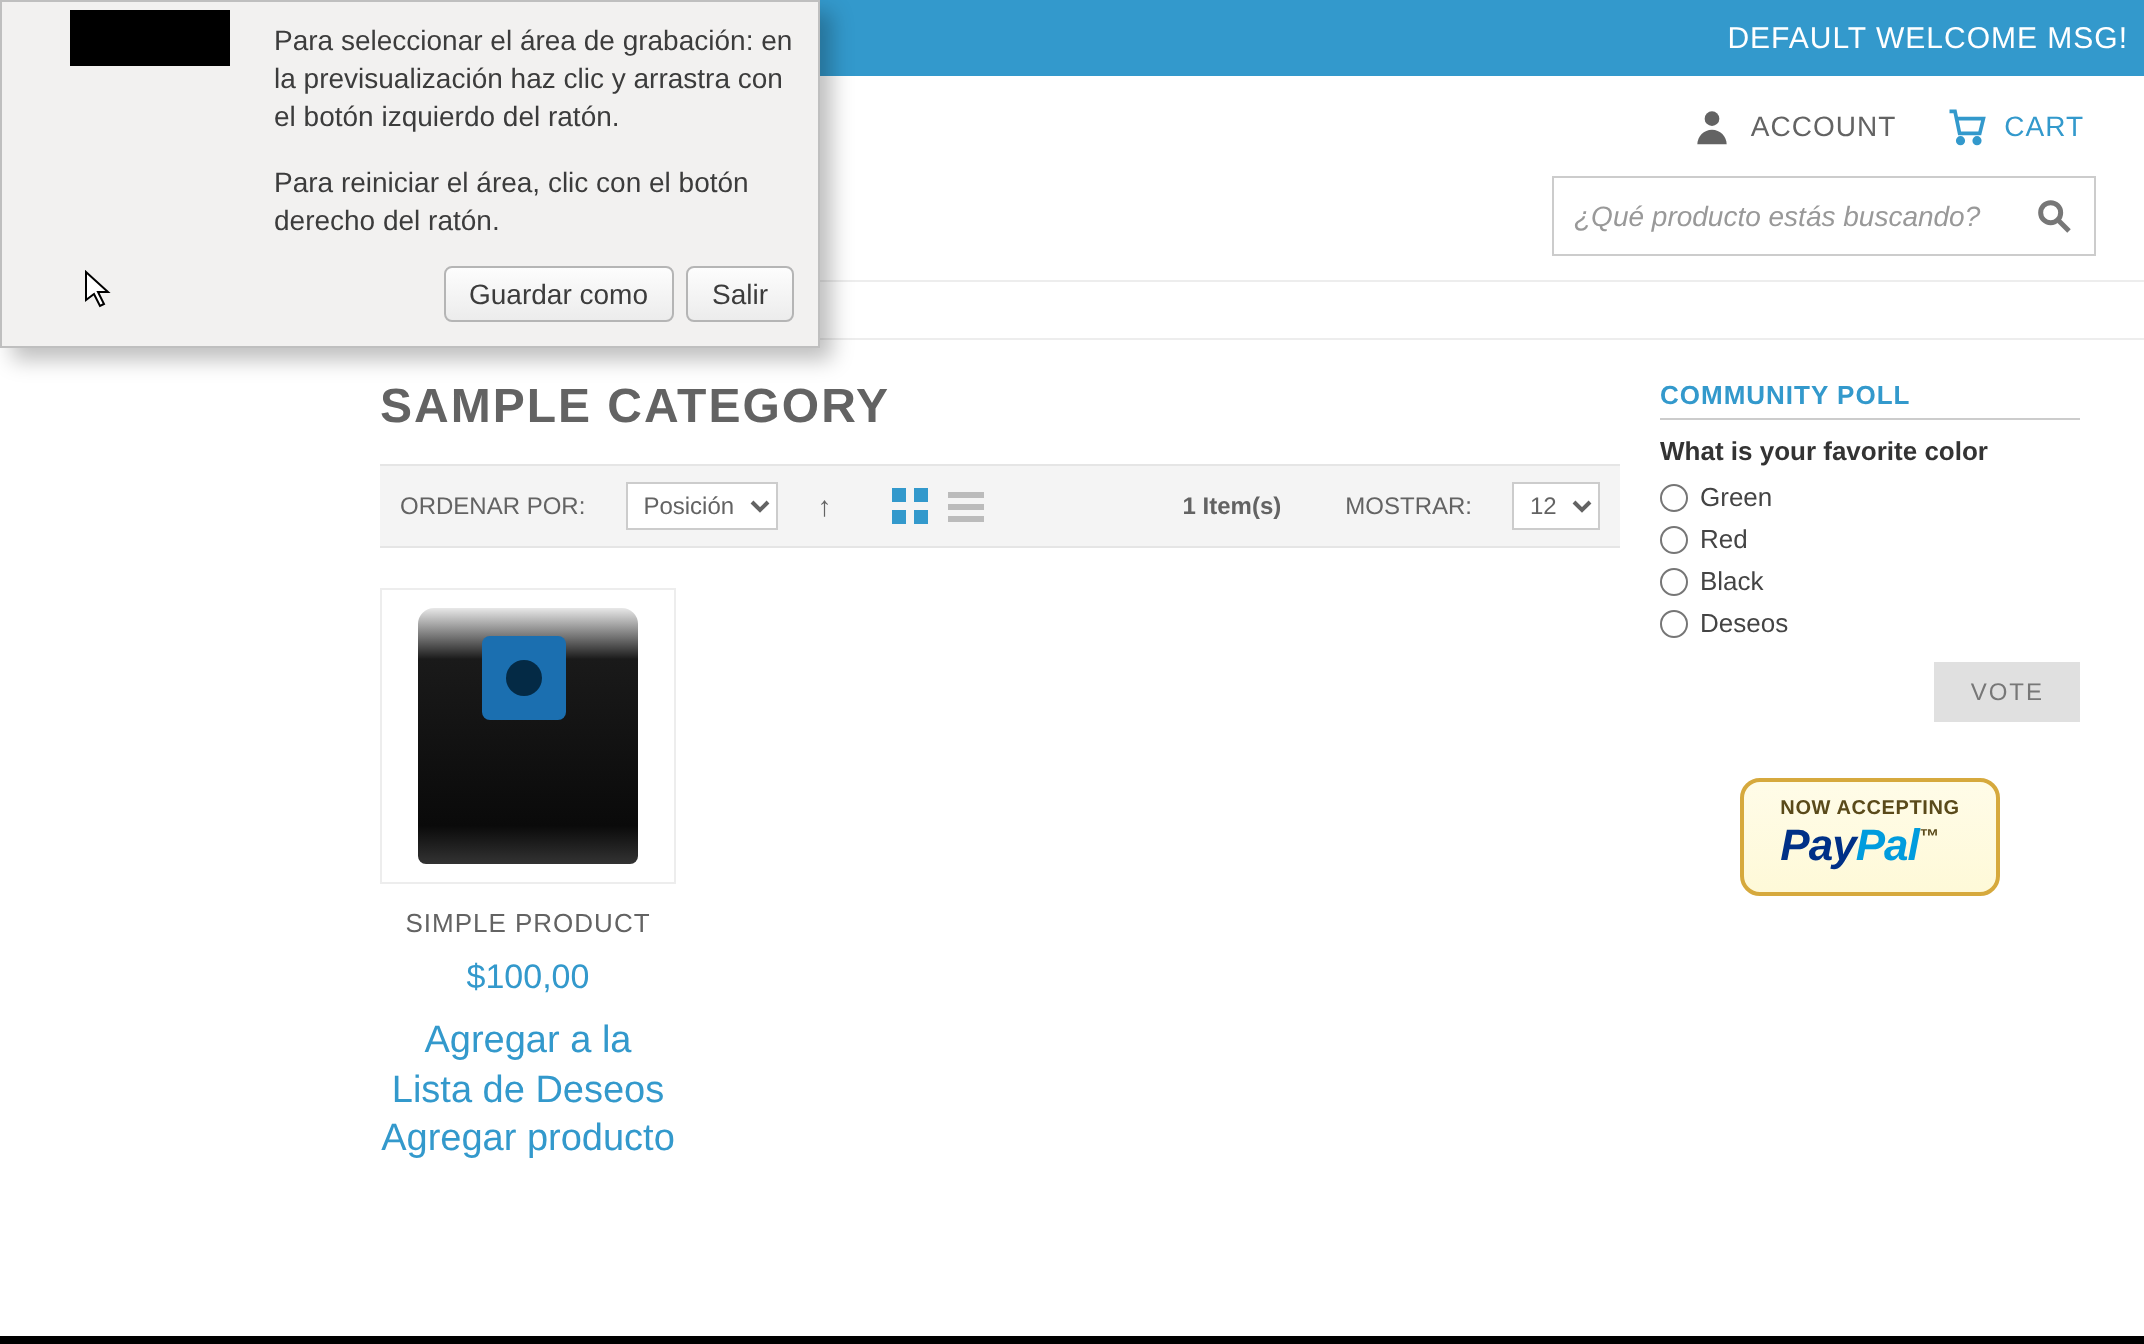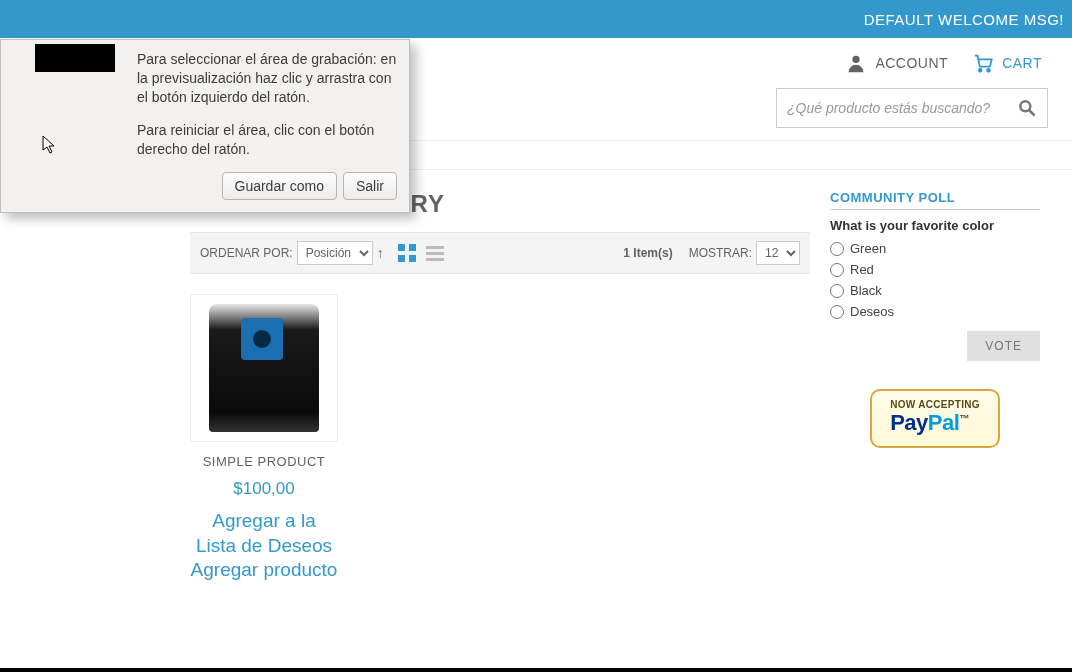--- a/index.html
+++ b/index.html
@@ -25,21 +25,21 @@
 .breadcrumb { border-bottom: 1px solid #ededed; border-top: 1px solid #ededed; padding: 8px 10px; font-size: 11px; color: #777; letter-spacing: 0.5px; }
 
 
 .main { display: flex; padding: 20px 10px 0 190px; gap: 20px; }
 .col-main { width: 620px; }
 .col-right { width: 210px; }
 
 .page-title { font-size: 24px; color: #636363; letter-spacing: 1px; margin-bottom: 14px; }
 
 
-.toolbar { background: #f4f4f4; border-top: 1px solid #e5e5e5; border-bottom: 1px solid #e5e5e5; display: flex; align-items: center; padding: 8px 10px; font-size: 12px; color: #636363; gap: 4px; }
+.toolbar { background: #f4f4f4; border-top: 1px solid #e5e5e5; border-bottom: 1px solid #e5e5e5; display: flex; align-items: center; padding: 8px 10px; font-size: 12px; color: #636363; gap: 20px; }
 .toolbar select { border: 1px solid #ccc; padding: 3px 4px; font-size: 12px; color: #636363; background: #fff; }
 .toolbar .spacer { flex: 1; }
 .view-mode { display: flex; gap: 10px; margin-left: 10px; }
 .view-mode svg { width: 18px; height: 18px; }
 
 
 .product-grid { padding-top: 20px; }
 .product { width: 148px; text-align: center; }
 .product-img-wrap { border: 1px solid #ededed; width: 148px; height: 148px; display: flex; align-items: center; justify-content: center; background: #fff; }
 .product-img { width: 110px; height: 128px; background: linear-gradient(180deg,#e8e8e8 0%, #1a1a1a 20%, #0a0a0a 85%, #333 100%); border-radius: 8px 8px 4px 4px; position: relative; }
@@ -56,26 +56,26 @@
 .poll-question { font-weight: bold; font-size: 13px; color: #333; margin-bottom: 8px; }
 .poll-options label { display: flex; align-items: center; gap: 6px; font-size: 13px; color: #444; margin-bottom: 6px; }
 .poll-options input[type=radio] { width: 14px; height: 14px; }
 .vote-wrap { display: flex; justify-content: flex-end; margin-top: 12px; }
 .btn-vote { background: #e0e0e0; color: #777; border: none; padding: 8px 18px; font-size: 12px; letter-spacing: 1px; cursor: pointer; }
 
 
 .paypal-badge { margin-top: 28px; display: flex; justify-content: center; }
 .paypal-box { border: 2px solid #d6a93d; border-radius: 10px; background: linear-gradient(180deg,#fffce8,#fef9d8); padding: 8px 18px 10px; text-align: left; }
 .paypal-box .accept { font-size: 10px; color: #5a4a1a; font-weight: bold; letter-spacing: 0.3px; }
-.paypal-box .logo { font-size: 22px; font-weight: bold; letter-spacing: -0.5px; }
+.paypal-box .logo { font-size: 22px; font-weight: bold; font-style: italic; letter-spacing: -0.5px; }
 .paypal-box .logo .p1 { color: #003087; }
 .paypal-box .logo .p2 { color: #009cde; }
 
 
-.recorder-dialog { position: absolute; top: 0; left: 0; width: 410px; background: #f2f1f0; border: 1px solid #bfbfbf; box-shadow: 6px 6px 10px rgba(0,0,0,0.25); padding: 10px 12px 12px; margin-top: 39px; }
+.recorder-dialog { position: absolute; top: 0; left: 0; width: 410px; background: #f2f1f0; border: 1px solid #bfbfbf; box-shadow: 6px 6px 10px rgba(0,0,0,0.25); padding: 10px 12px 12px; }
 .recorder-dialog .titlebar { position: absolute; top: 4px; left: 34px; width: 80px; height: 28px; background: #000; }
 .recorder-text { margin-left: 124px; font-size: 14px; color: #3c3c3c; line-height: 1.35; }
 .recorder-text p { margin-bottom: 14px; }
 .recorder-buttons { display: flex; align-items: center; margin-top: 6px; }
 .recorder-buttons .left { display: flex; gap: 4px; }
 .recorder-buttons .right { margin-left: auto; display: flex; gap: 6px; }
 .recorder-btn { background: linear-gradient(180deg,#fdfdfd,#ececec); border: 1px solid #b5b5b5; border-radius: 4px; padding: 5px 12px; font-size: 14px; color: #3c3c3c; cursor: pointer; }
 .recorder-btn.primary { border-color: #e08b3c; box-shadow: 0 0 0 1px rgba(224,139,60,0.3); }
 .recorder-btn.partial-left { border-top-left-radius: 0; border-bottom-left-radius: 0; margin-left: -6px; }
 

